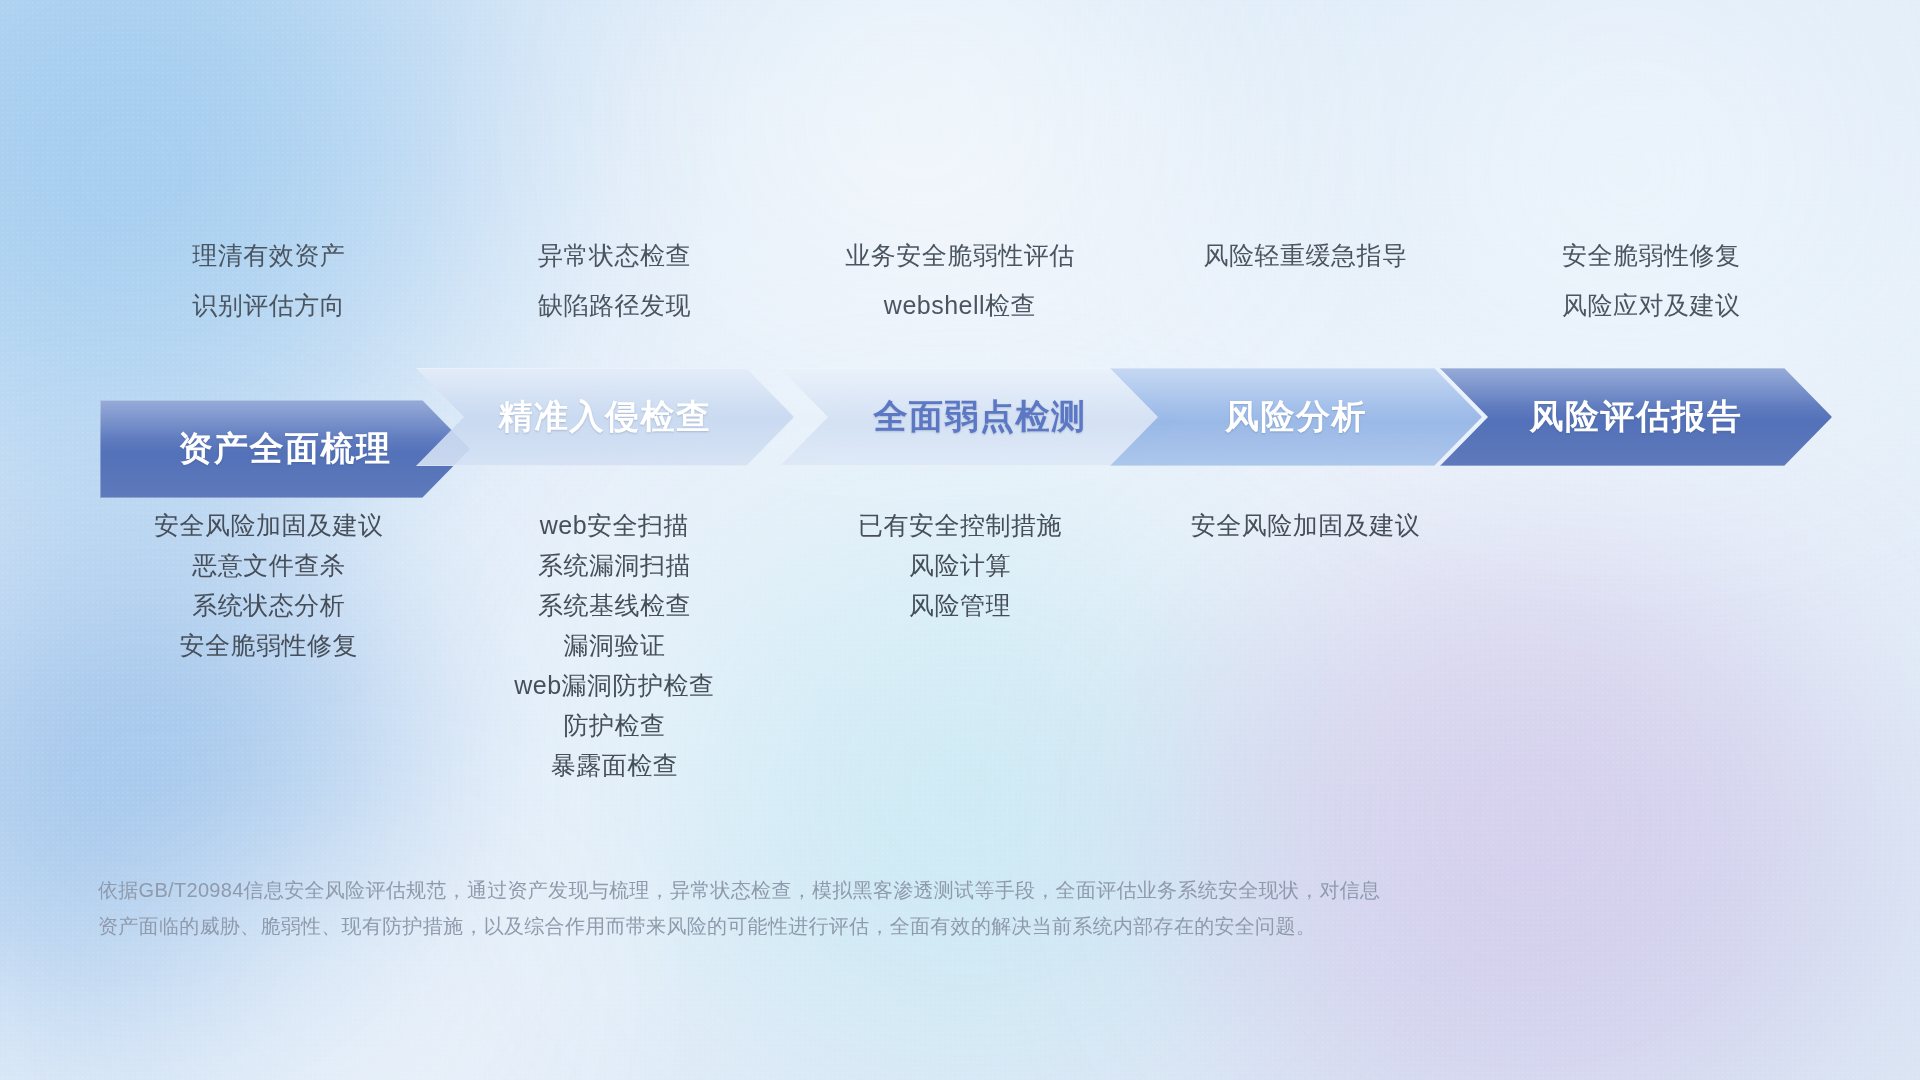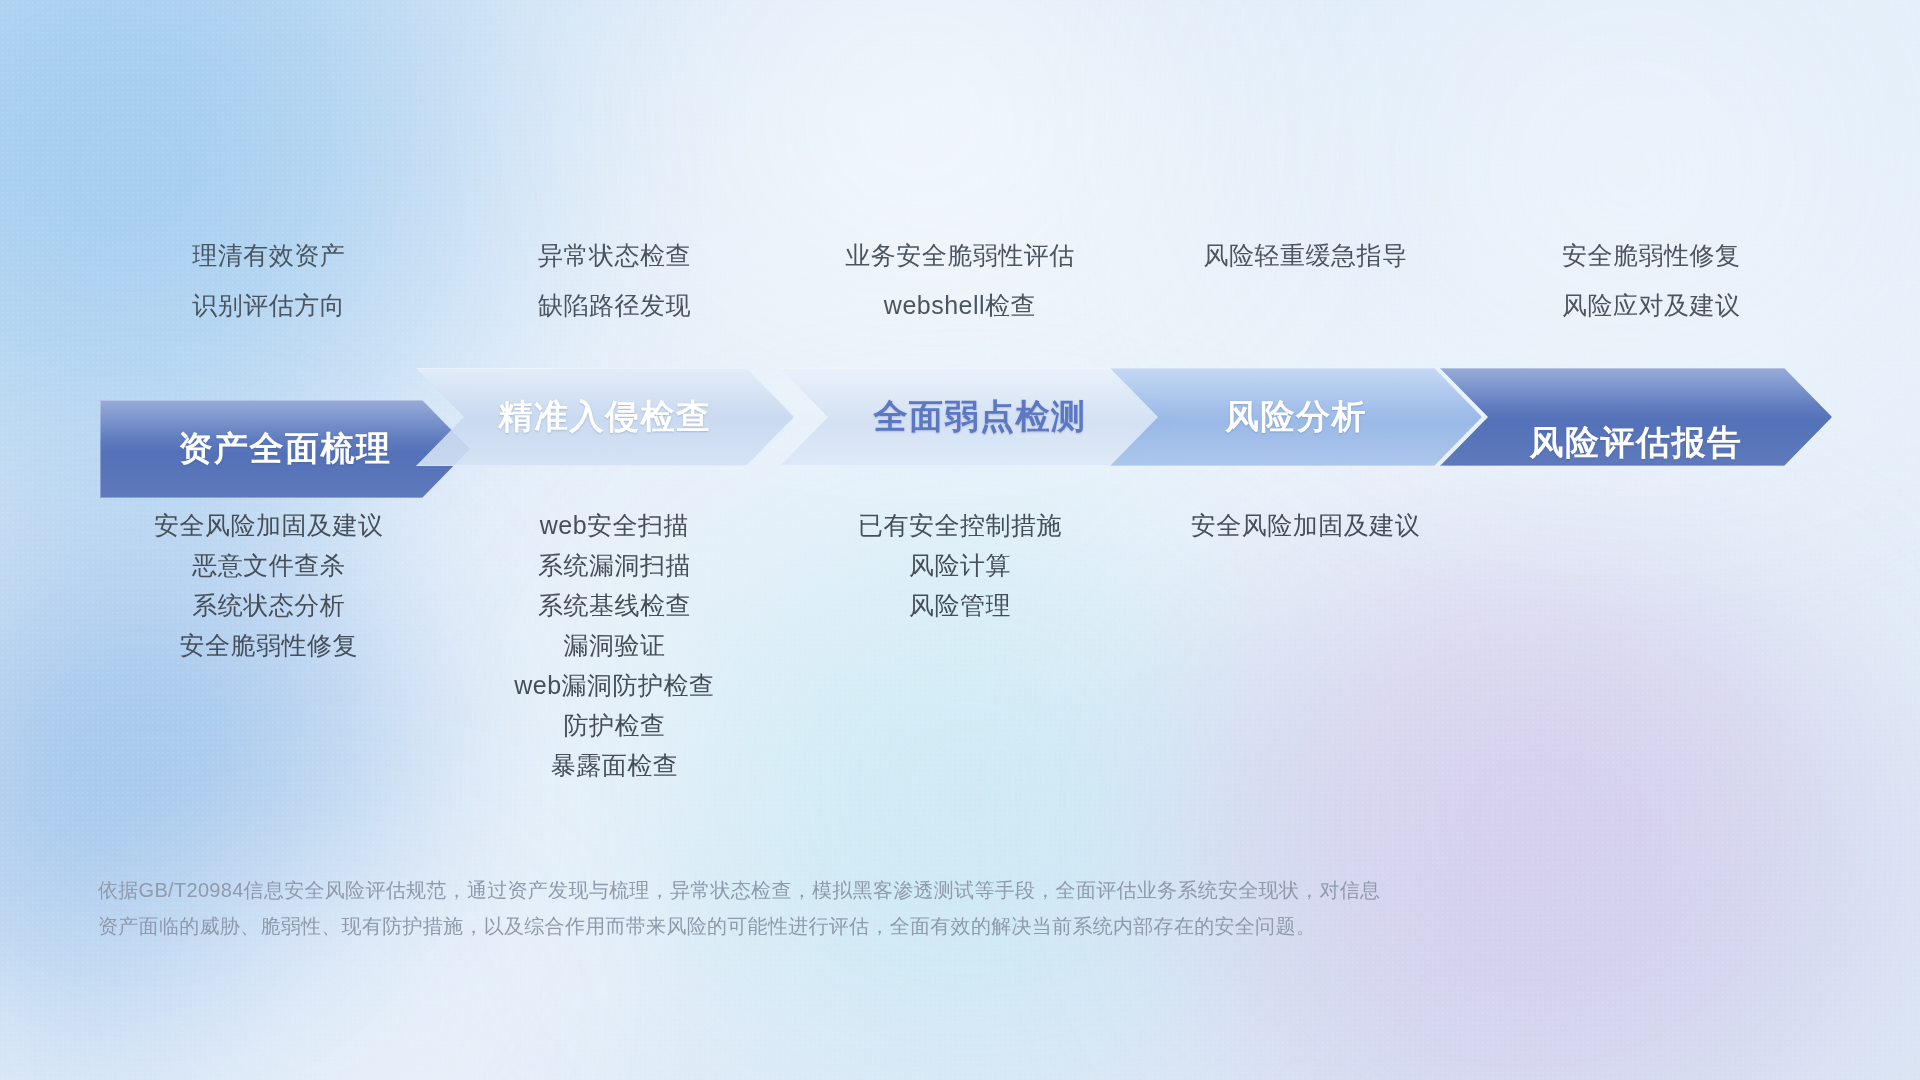--- a/index.html
+++ b/index.html
@@ -144,21 +144,21 @@
     clip-path: polygon(0 0, calc(100% - 48px) 0, 100% 50%, calc(100% - 48px) 100%, 0 100%);
   }
   .shape-mid {
     clip-path: polygon(0 0, calc(100% - 48px) 0, 100% 50%, calc(100% - 48px) 100%, 0 100%, 48px 50%);
   }
 
   .chev-1 { left: 12px;    width: 370px; margin-top: 32px; }
   .chev-2 { left: 328px;  width: 378px; }
   .chev-3 { left: 692px;  width: 400px; }
   .chev-4 { left: 1022px; width: 372px; }
-  .chev-5 { left: 1352px; width: 392px; align-items: flex-end; }
+  .chev-5 { left: 1352px; width: 392px; }
 
   .fill-dark {
     background: linear-gradient(180deg, #6a87c8 0%, #5573ba 45%, #4d6bb4 100%);
   }
   .fill-pale {
     background: linear-gradient(180deg, rgba(214,228,246,.95) 0%, rgba(199,216,240,.92) 50%, rgba(207,222,243,.9) 100%);
   }
   .fill-mid {
     background: linear-gradient(180deg, rgba(170,198,238,.97) 0%, rgba(150,182,230,.95) 55%, rgba(158,189,233,.93) 100%);
   }

